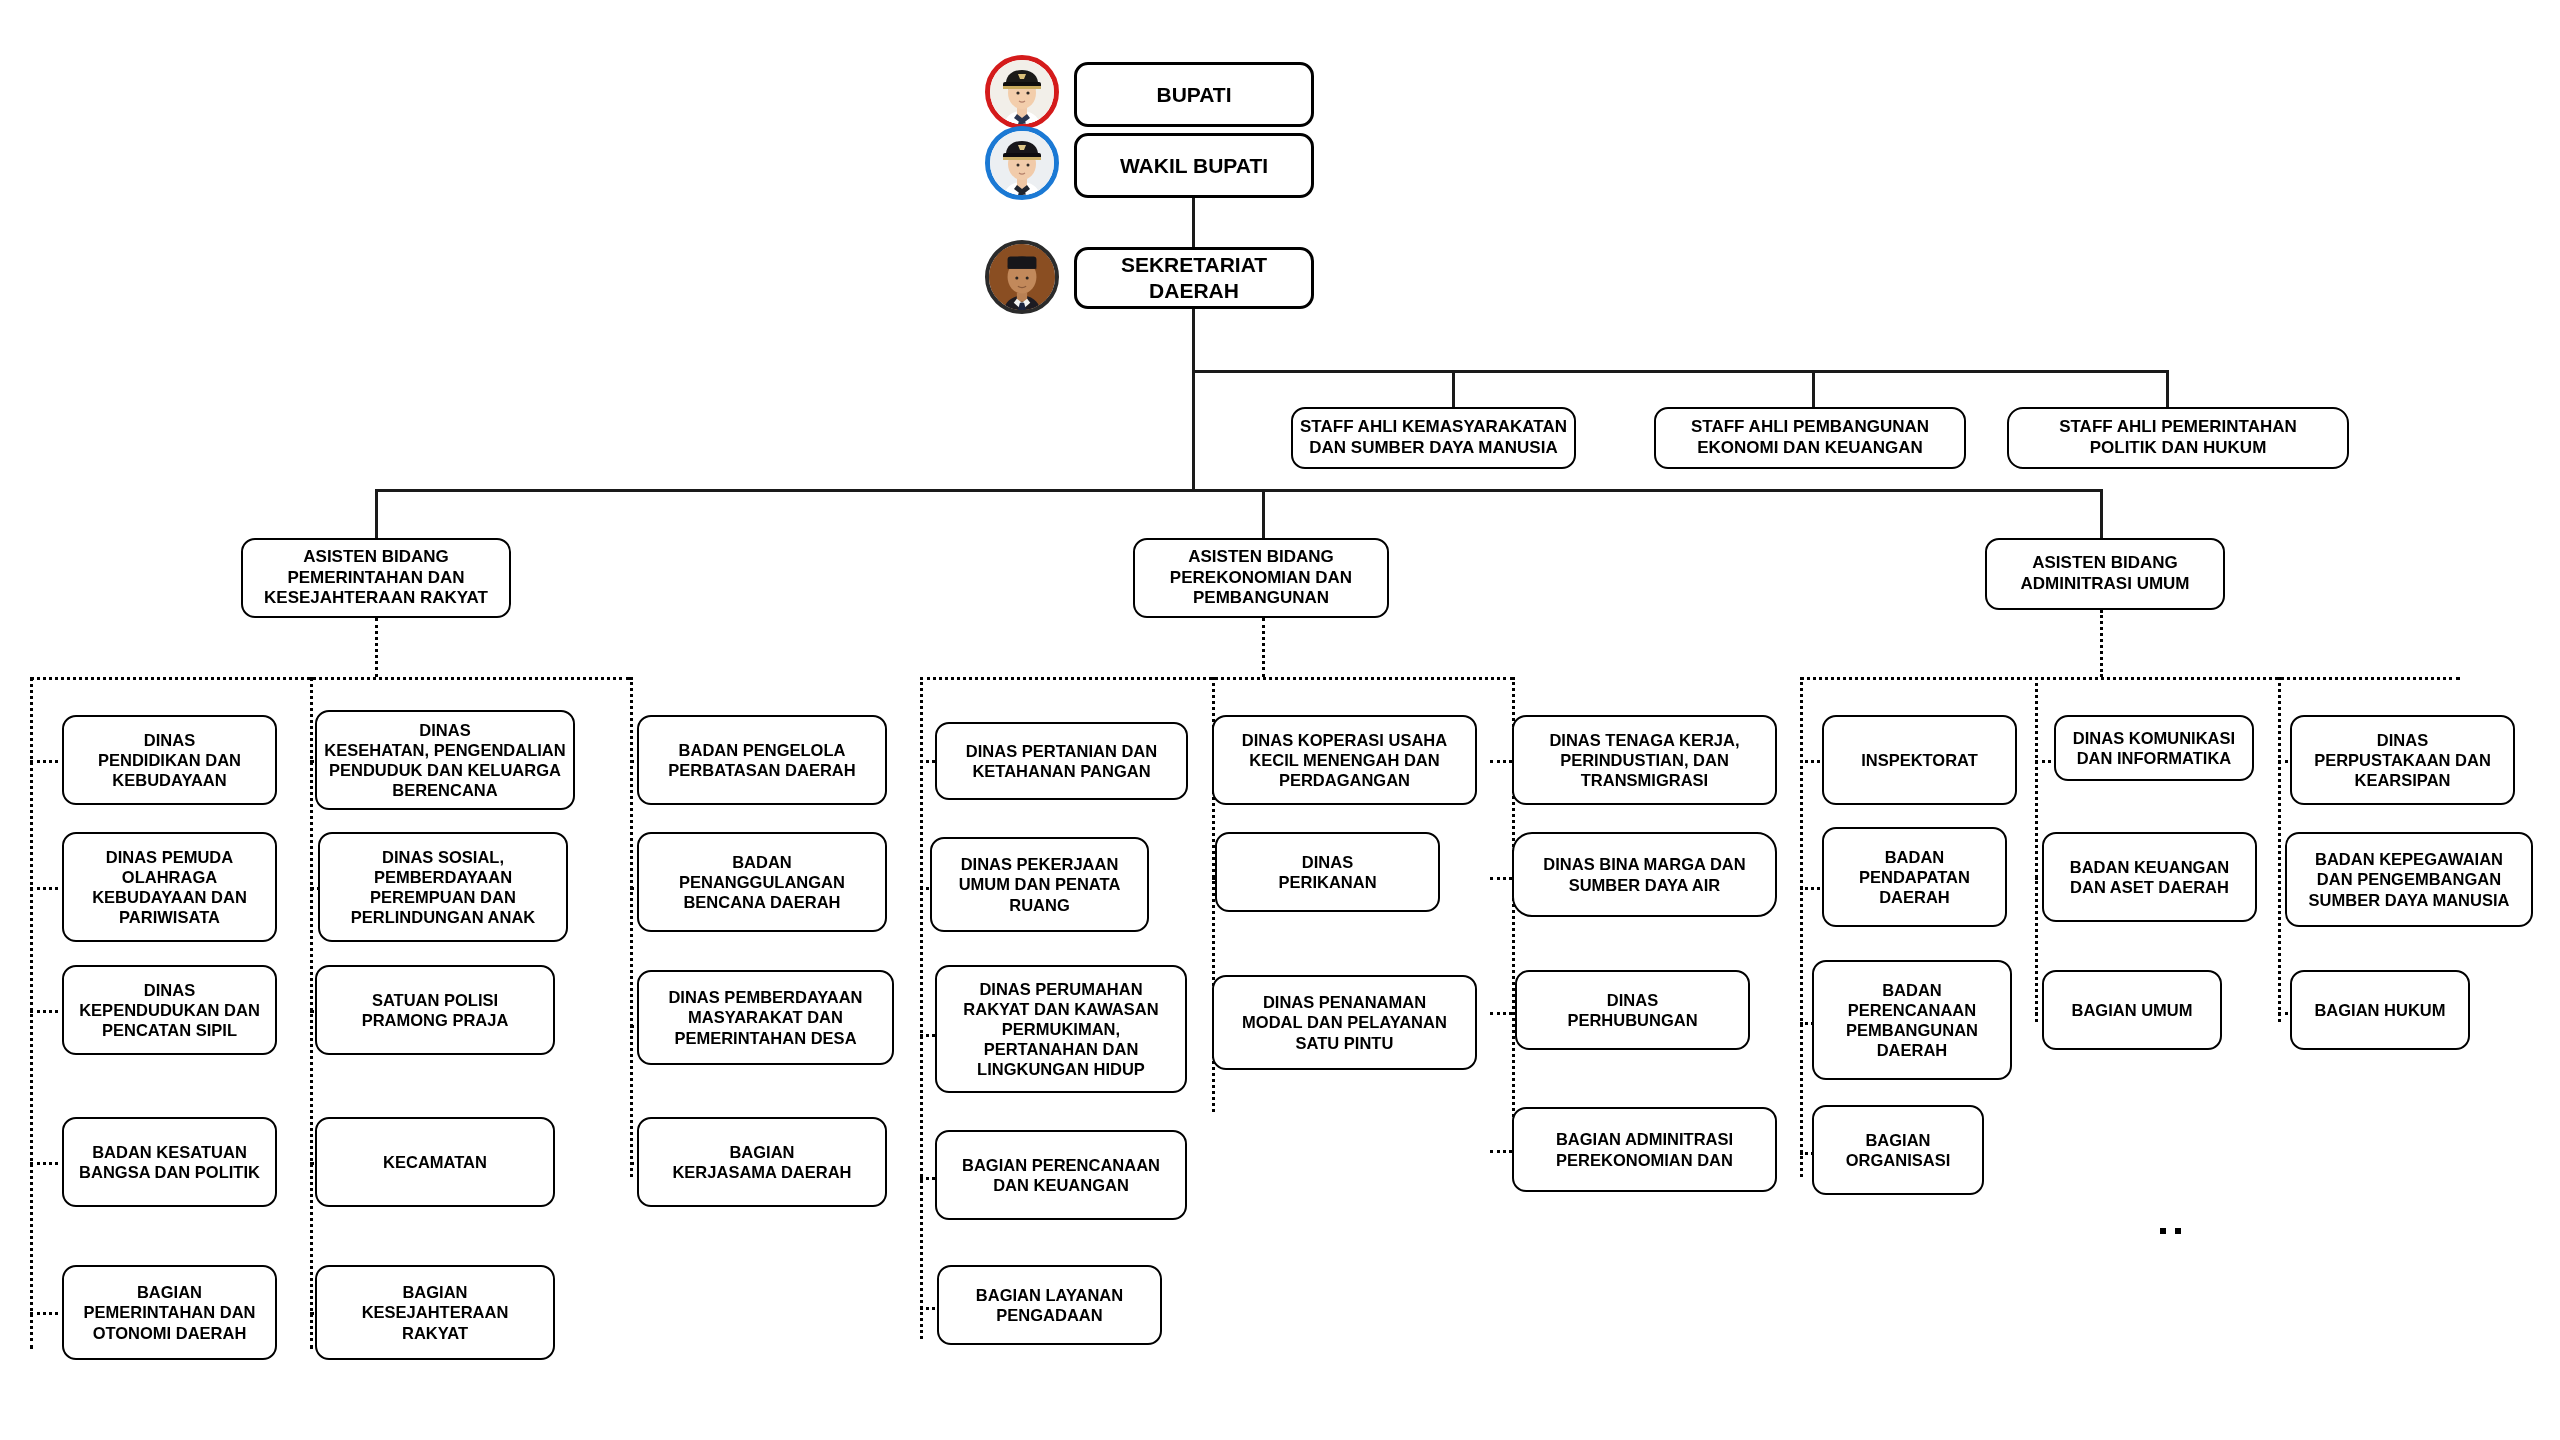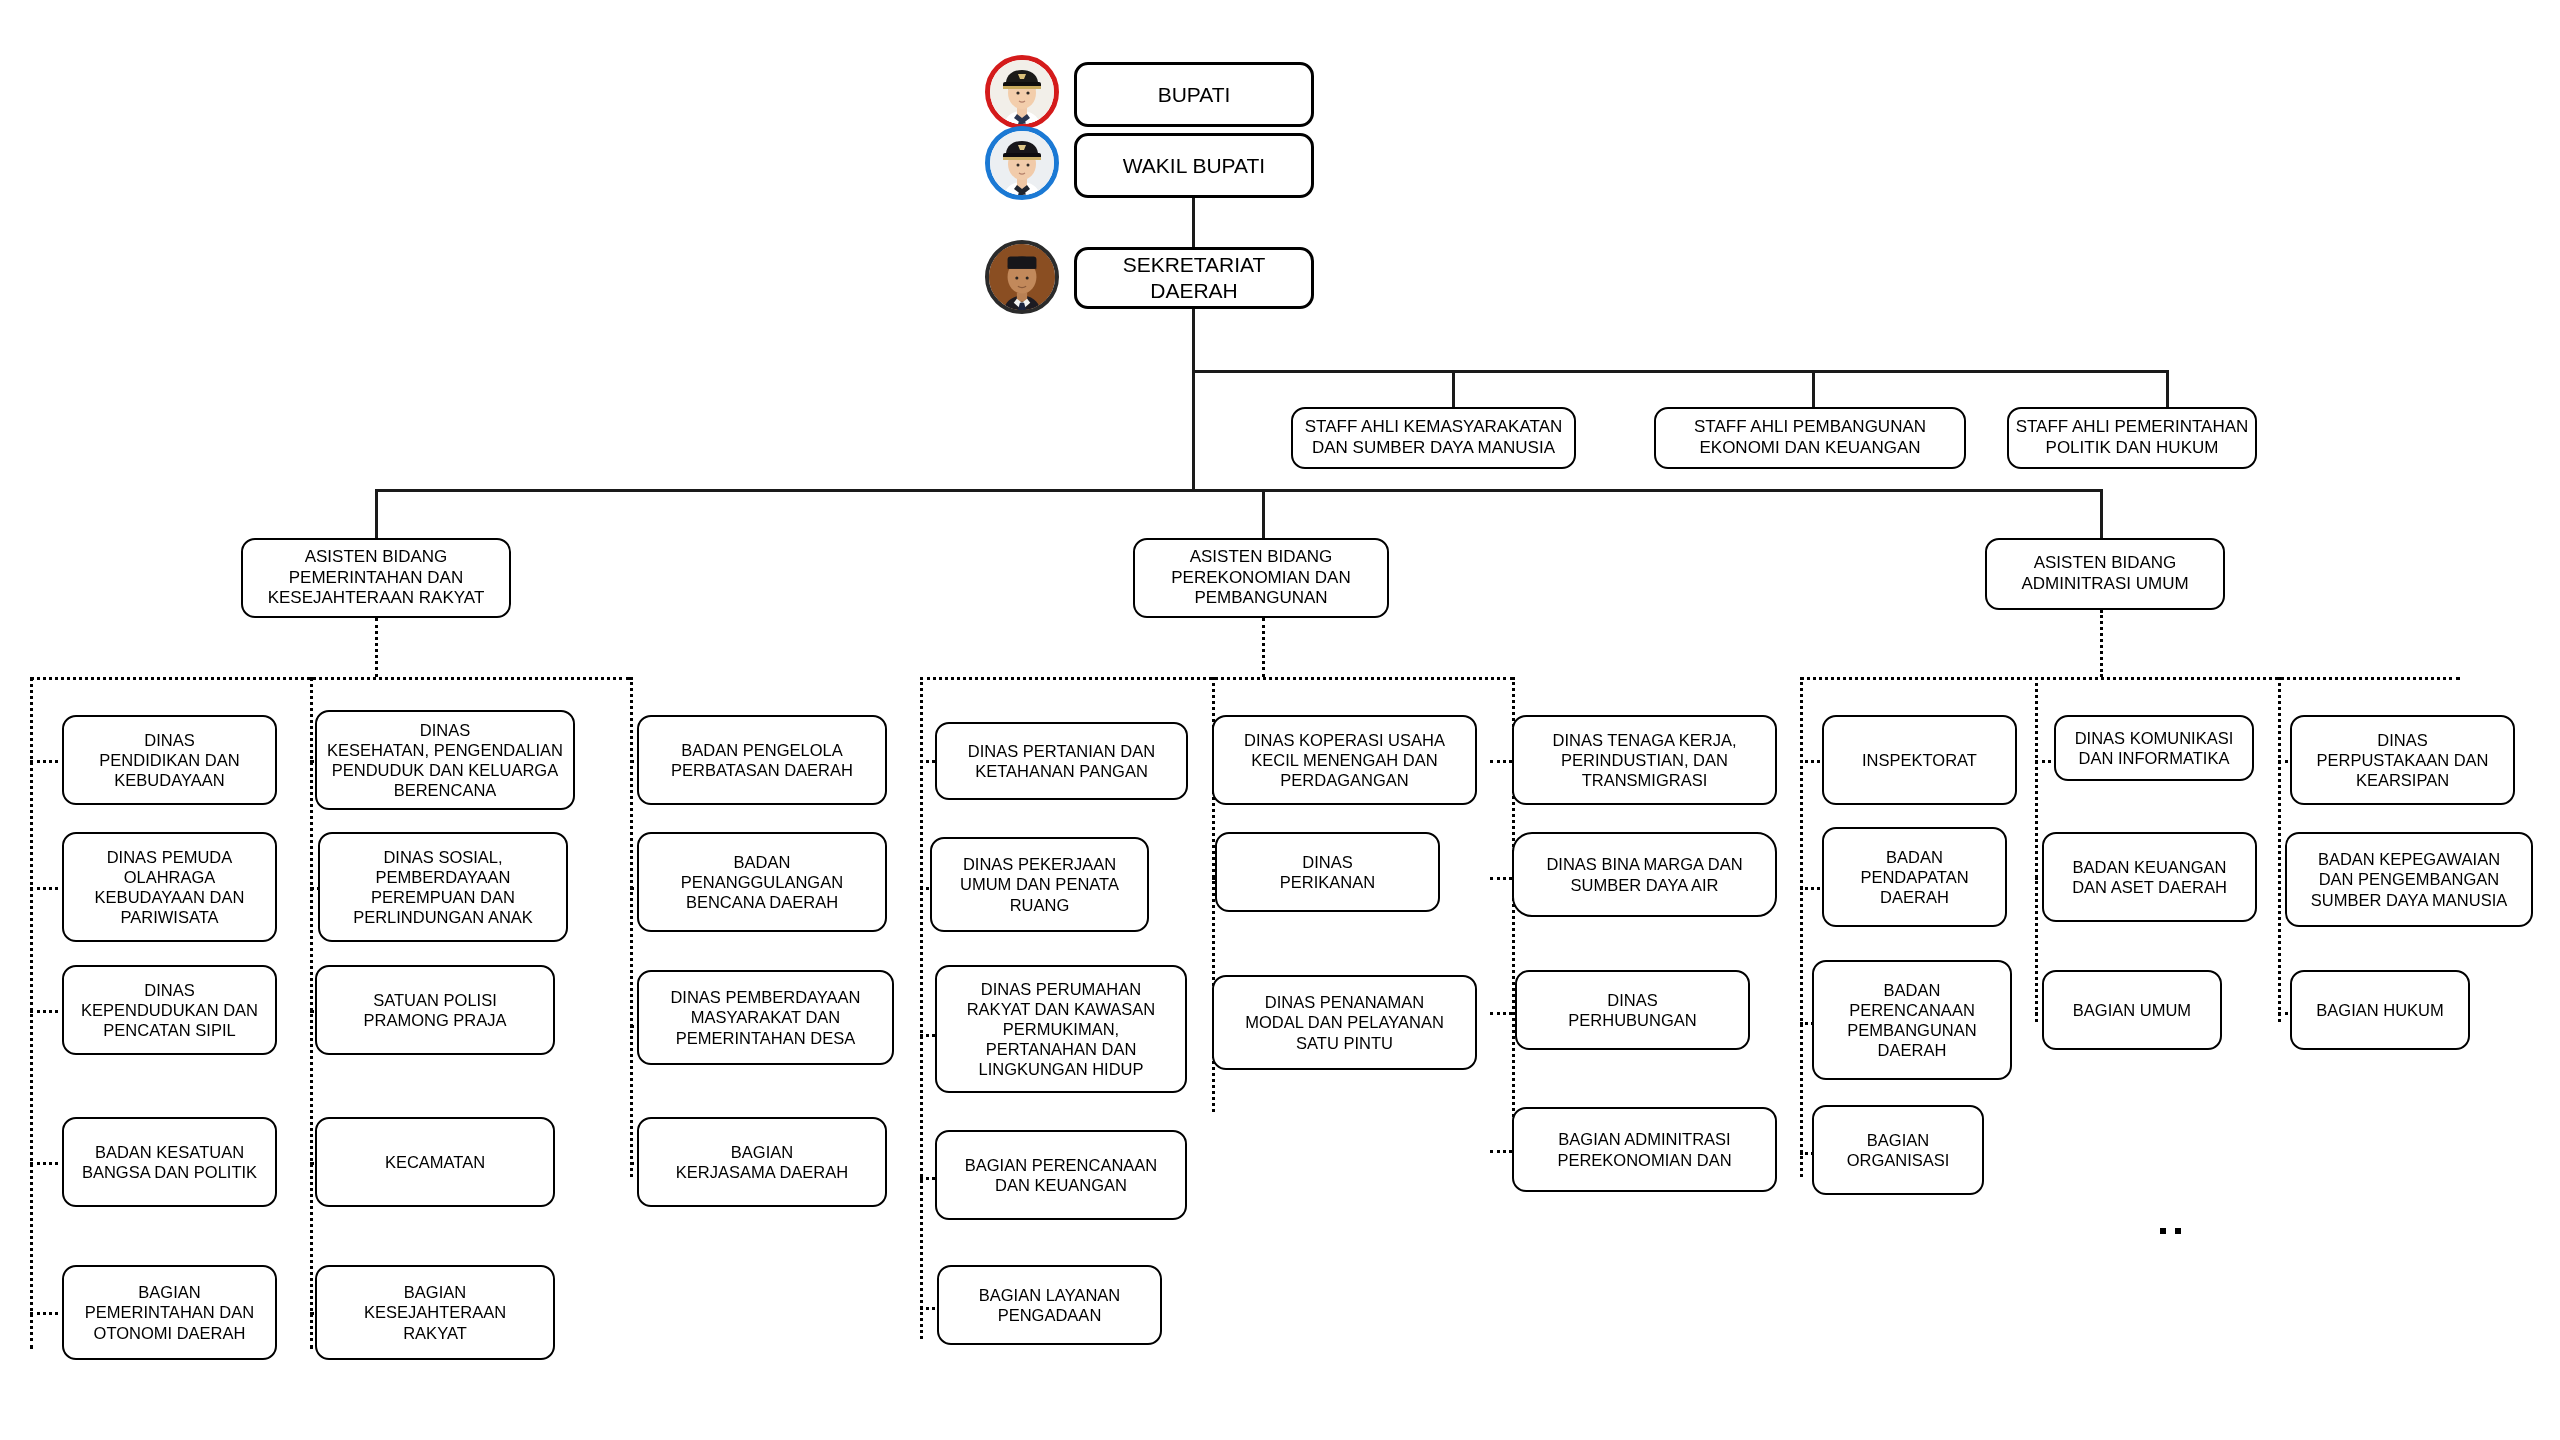--- a/index.html
+++ b/index.html
@@ -19,21 +19,21 @@
   .node{
     position:absolute;
     box-sizing:border-box;
     background:#ffffff;
     border:2.5px solid #000000;
     border-radius:14px;
     display:flex;
     align-items:center;
     justify-content:center;
     text-align:center;
-    font-weight:normal;
+    font-weight:bold;
     color:#000000;
     line-height:1.22;
     padding:2px 6px;
     white-space:pre-line;
   }
   .node.top{ font-size:21px; border-width:3px; }
   .node.staff{ font-size:17px; }
   .node.asisten{ font-size:17px; }
   .node.unit{ font-size:16.5px; }
 
@@ -150,21 +150,21 @@
 
   <div class="ln h" style="left:375px;top:489px;width:1725px;"></div>
   <div class="ln v" style="left:375px;top:489px;height:50px;"></div>
   <div class="ln v" style="left:1262px;top:489px;height:50px;"></div>
   <div class="ln v" style="left:2100px;top:489px;height:50px;"></div>
 
   <div class="node staff" style="left:1291px;top:407px;width:285px;height:62px;">STAFF AHLI KEMASYARAKATAN
 DAN SUMBER DAYA MANUSIA</div>
   <div class="node staff" style="left:1654px;top:407px;width:312px;height:62px;">STAFF AHLI PEMBANGUNAN
 EKONOMI DAN KEUANGAN</div>
-  <div class="node staff" style="left:2007px;top:407px;width:250px;height:62px;">STAFF AHLI PEMERINTAHAN
+  <div class="node staff" style="left:2007px;top:407px;width:342px;height:62px;border-radius:16px;">STAFF AHLI PEMERINTAHAN
 POLITIK DAN HUKUM</div>
 
   <div class="node asisten" style="left:241px;top:538px;width:270px;height:80px;">ASISTEN BIDANG
 PEMERINTAHAN DAN
 KESEJAHTERAAN RAKYAT</div>
   <div class="node asisten" style="left:1133px;top:538px;width:256px;height:80px;">ASISTEN BIDANG
 PEREKONOMIAN DAN
 PEMBANGUNAN</div>
   <div class="node asisten" style="left:1985px;top:538px;width:240px;height:72px;">ASISTEN BIDANG
 ADMINITRASI UMUM</div>

